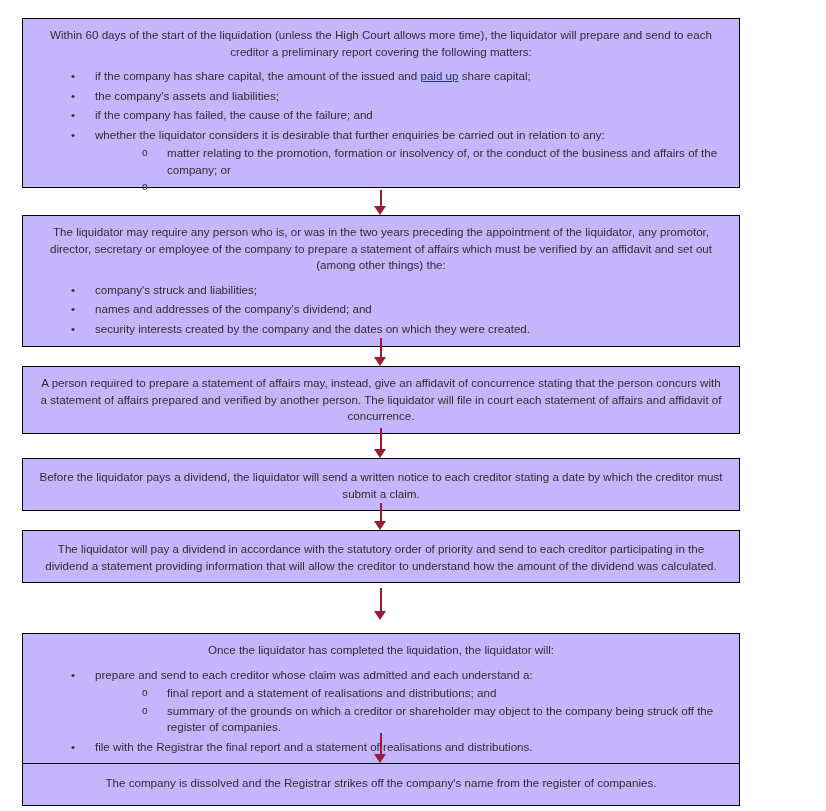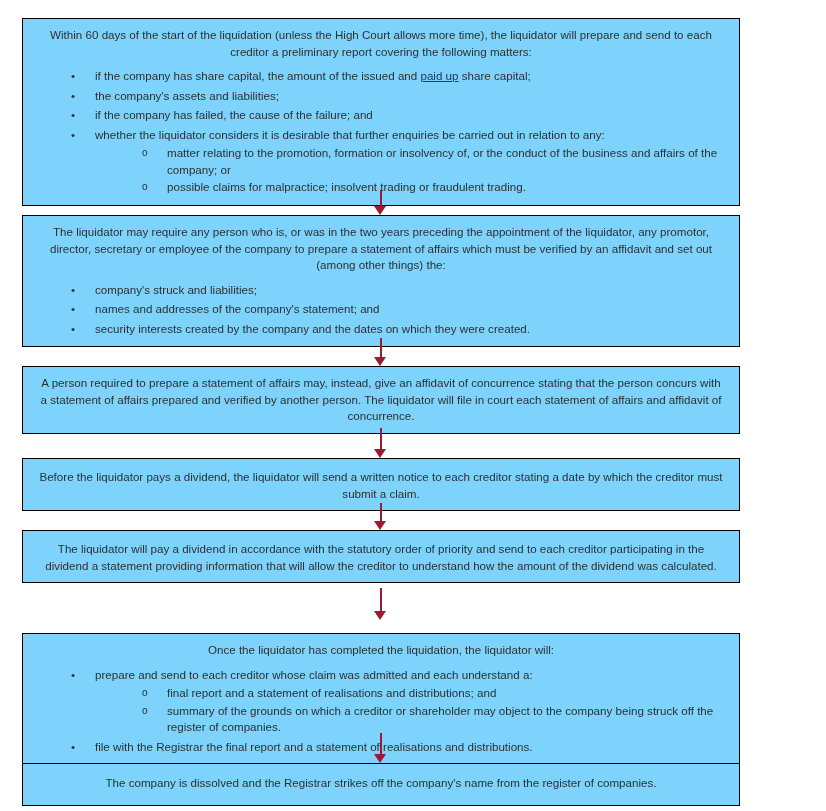--- a/index.html
+++ b/index.html
@@ -24,21 +24,21 @@
     padding: 0;
   }
 
   
   .box {
     position: absolute;
     left: 22px;
     width: 718px;
     box-sizing: border-box;
     border: 1px solid #000000;
-    background: #7dd3fc;
+    background: #c4b5fd;
     padding: 6px 10px 6px 10px;
     font-size: 11.6px;
     line-height: 16.5px;
     color: #2f2f2f;
   }
 
   .box p.lead {
     margin: 0;
     text-align: center;
     padding: 2px 14px 0 14px;
@@ -151,42 +151,41 @@
       <li>
         <span class="mk bullet-dot">•</span>
         <span class="btxt">whether the liquidator considers it is desirable that further enquiries be carried out in relation to any:</span>
         <ul class="lvl2">
           <li>
             <span class="mk bullet-circle">o</span>
             <span class="btxt">matter relating to the promotion, formation or insolvency of, or the conduct of the business and affairs of the company; or</span>
           </li>
           <li>
             <span class="mk bullet-circle">o</span>
-            <span class="btxt">possible claims for malpractice; insolvent trading or fraudulent trading.</span>
           </li>
         </ul>
       </li>
     </ul>
   </div>
 
   <div class="arrow" style="top:190px; height:25px;">
     <div class="shaft" style="height:16px;"></div>
     <div class="head" style="top:16px;"></div>
   </div>
 
   <div class="box" style="top:215px;">
     <p class="lead">The liquidator may require any person who is, or was in the two years preceding the appointment of the liquidator, any promotor, director, secretary or employee of the company to prepare a statement of affairs which must be verified by an affidavit and set out (among other things) the:</p>
     <ul class="lvl1">
       <li>
         <span class="mk bullet-dot">•</span>
         <span class="btxt">company's struck and liabilities;</span>
       </li>
       <li>
         <span class="mk bullet-dot">•</span>
-        <span class="btxt">names and addresses of the company's statement; and</span>
+        <span class="btxt">names and addresses of the company's dividend; and</span>
       </li>
       <li>
         <span class="mk bullet-dot">•</span>
         <span class="btxt">security interests created by the company and the dates on which they were created.</span>
       </li>
     </ul>
   </div>
 
   <div class="arrow" style="top:338px; height:28px;">
     <div class="shaft" style="height:19px;"></div>

